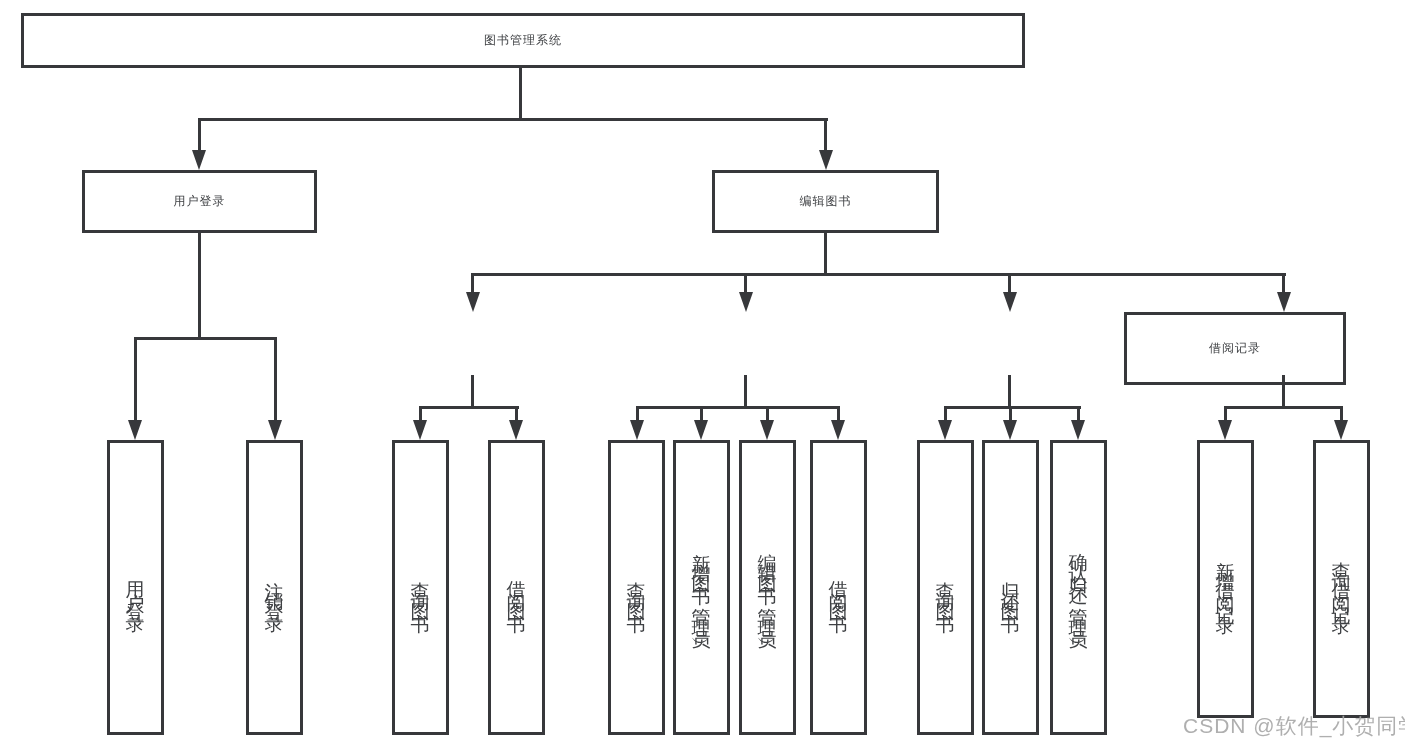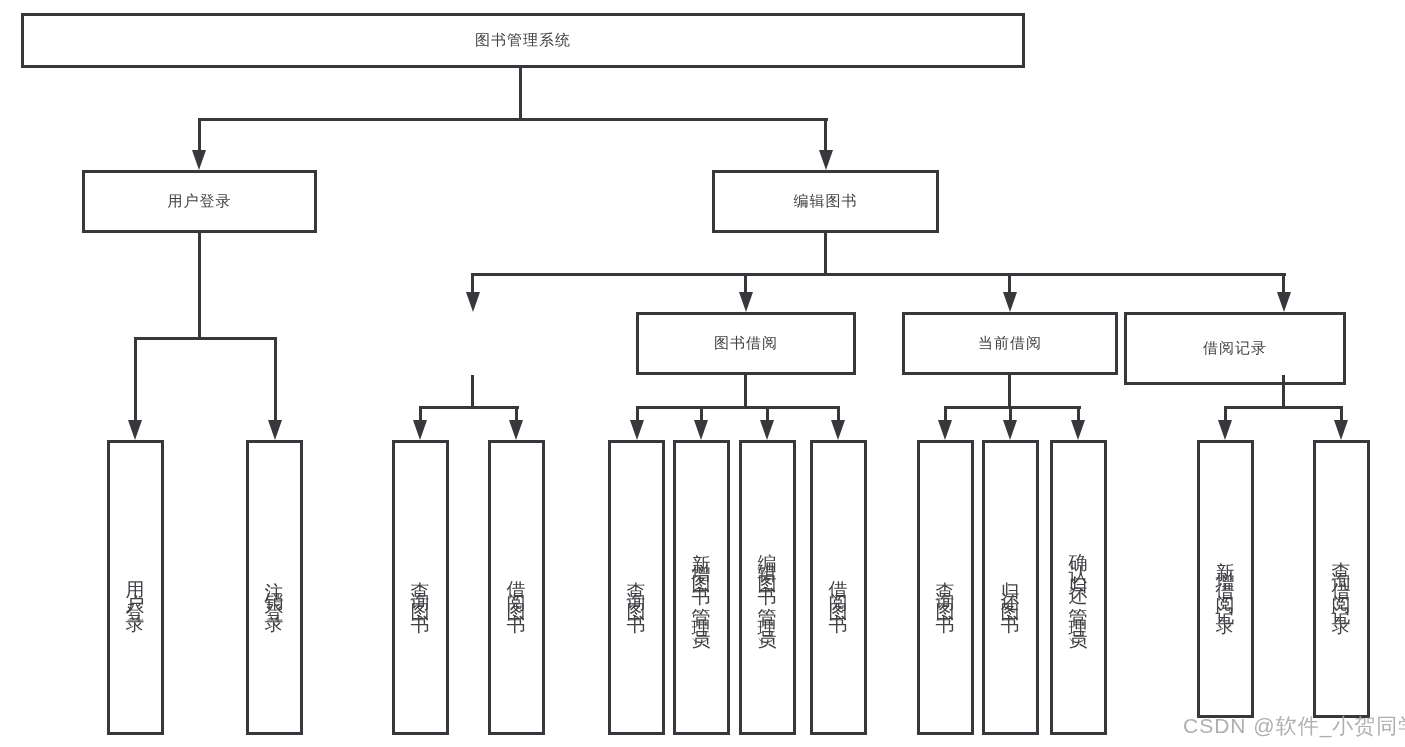--- a/index.html
+++ b/index.html
@@ -14,21 +14,21 @@
     background:var(--bg);
     overflow:hidden;
     font-family:"Liberation Sans","DejaVu Sans",sans-serif;
     color:var(--text);
   }
   .node{
     position:absolute;
     border:3px solid var(--line);
     background:#fff;
     display:flex;align-items:center;justify-content:center;
-    font-size:15px;
+    font-size:12px;
     letter-spacing:1px;
     box-sizing:border-box;
   }
   .vnode{
     position:absolute;
     border:3px solid var(--line);
     background:#fff;
     display:flex;align-items:center;justify-content:center;
     box-sizing:border-box;
     width:57px;top:440px;height:295px;
@@ -87,22 +87,20 @@
   <div class="hline" style="left:471px;top:273px;width:815px"></div>
   <div class="vline" style="left:471px;top:273px;height:22px"></div>
   <div class="arrow" style="left:466px;top:292px"></div>
   <div class="vline" style="left:744px;top:273px;height:22px"></div>
   <div class="arrow" style="left:739px;top:292px"></div>
   <div class="vline" style="left:1008px;top:273px;height:22px"></div>
   <div class="arrow" style="left:1003px;top:292px"></div>
   <div class="vline" style="left:1282px;top:273px;height:22px"></div>
   <div class="arrow" style="left:1277px;top:292px"></div>
 
-  <div class="node" style="left:636px;top:312px;width:220px;height:63px">图书借阅</div>
-  <div class="node" style="left:902px;top:312px;width:216px;height:63px">当前借阅</div>
   <div class="node" style="left:1124px;top:312px;width:222px;height:73px">借阅记录</div>
 
   <div class="vline" style="left:471px;top:375px;height:34px"></div>
   <div class="vline" style="left:744px;top:375px;height:34px"></div>
   <div class="vline" style="left:1008px;top:375px;height:34px"></div>
   <div class="vline" style="left:1282px;top:375px;height:34px"></div>
 
   <div class="hline" style="left:419px;top:406px;width:100px"></div>
   <div class="hline" style="left:636px;top:406px;width:204px"></div>
   <div class="hline" style="left:944px;top:406px;width:137px"></div>

